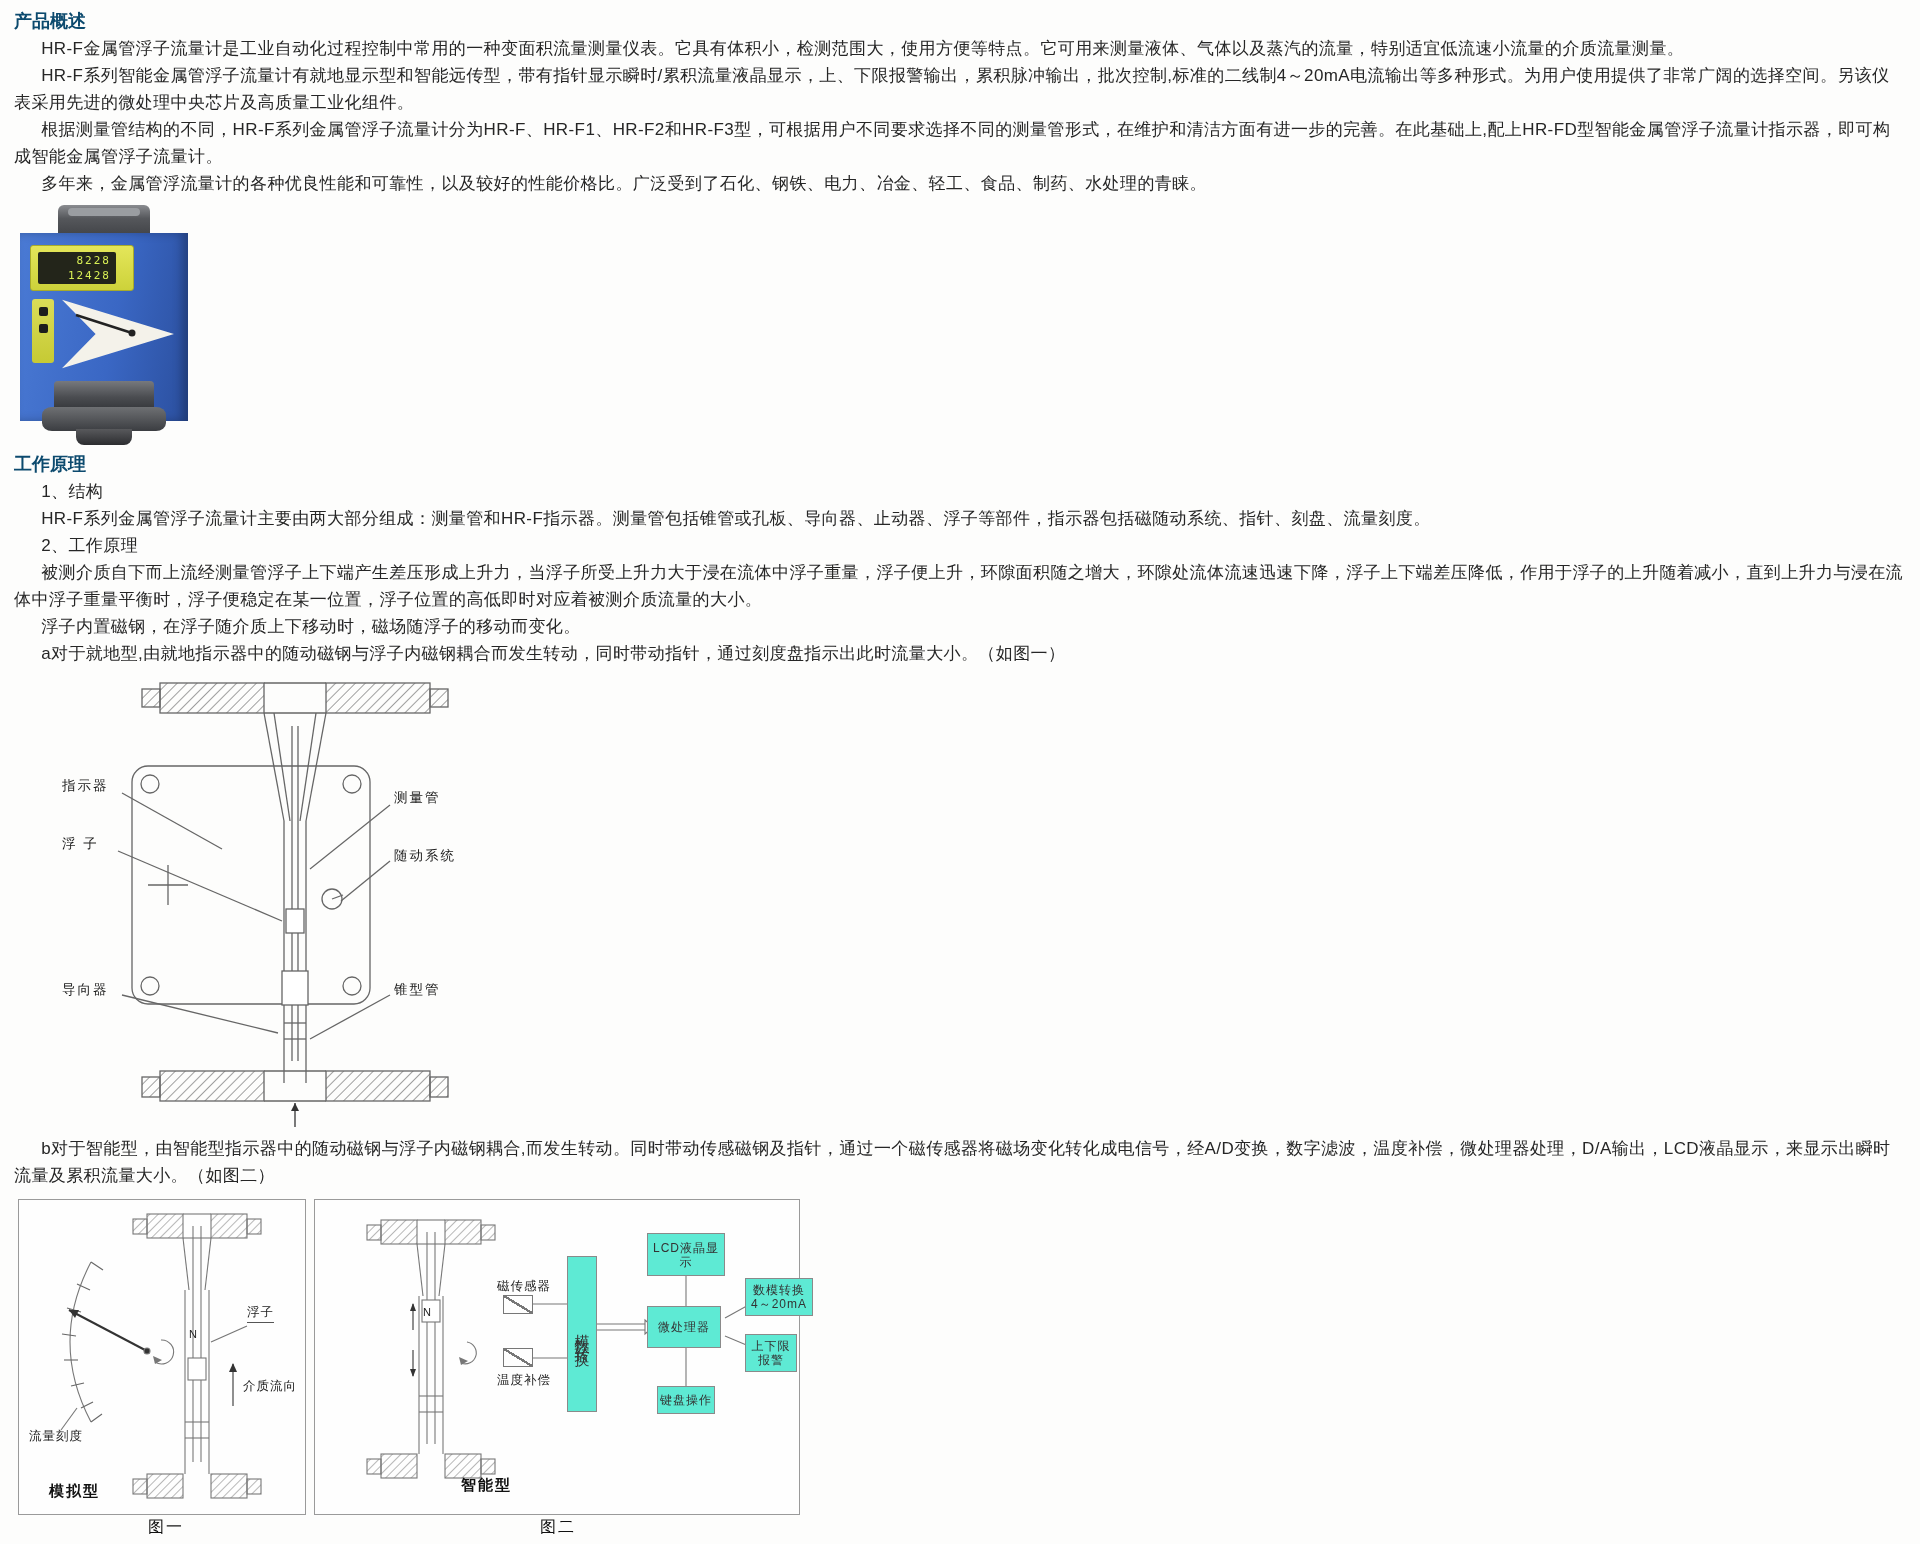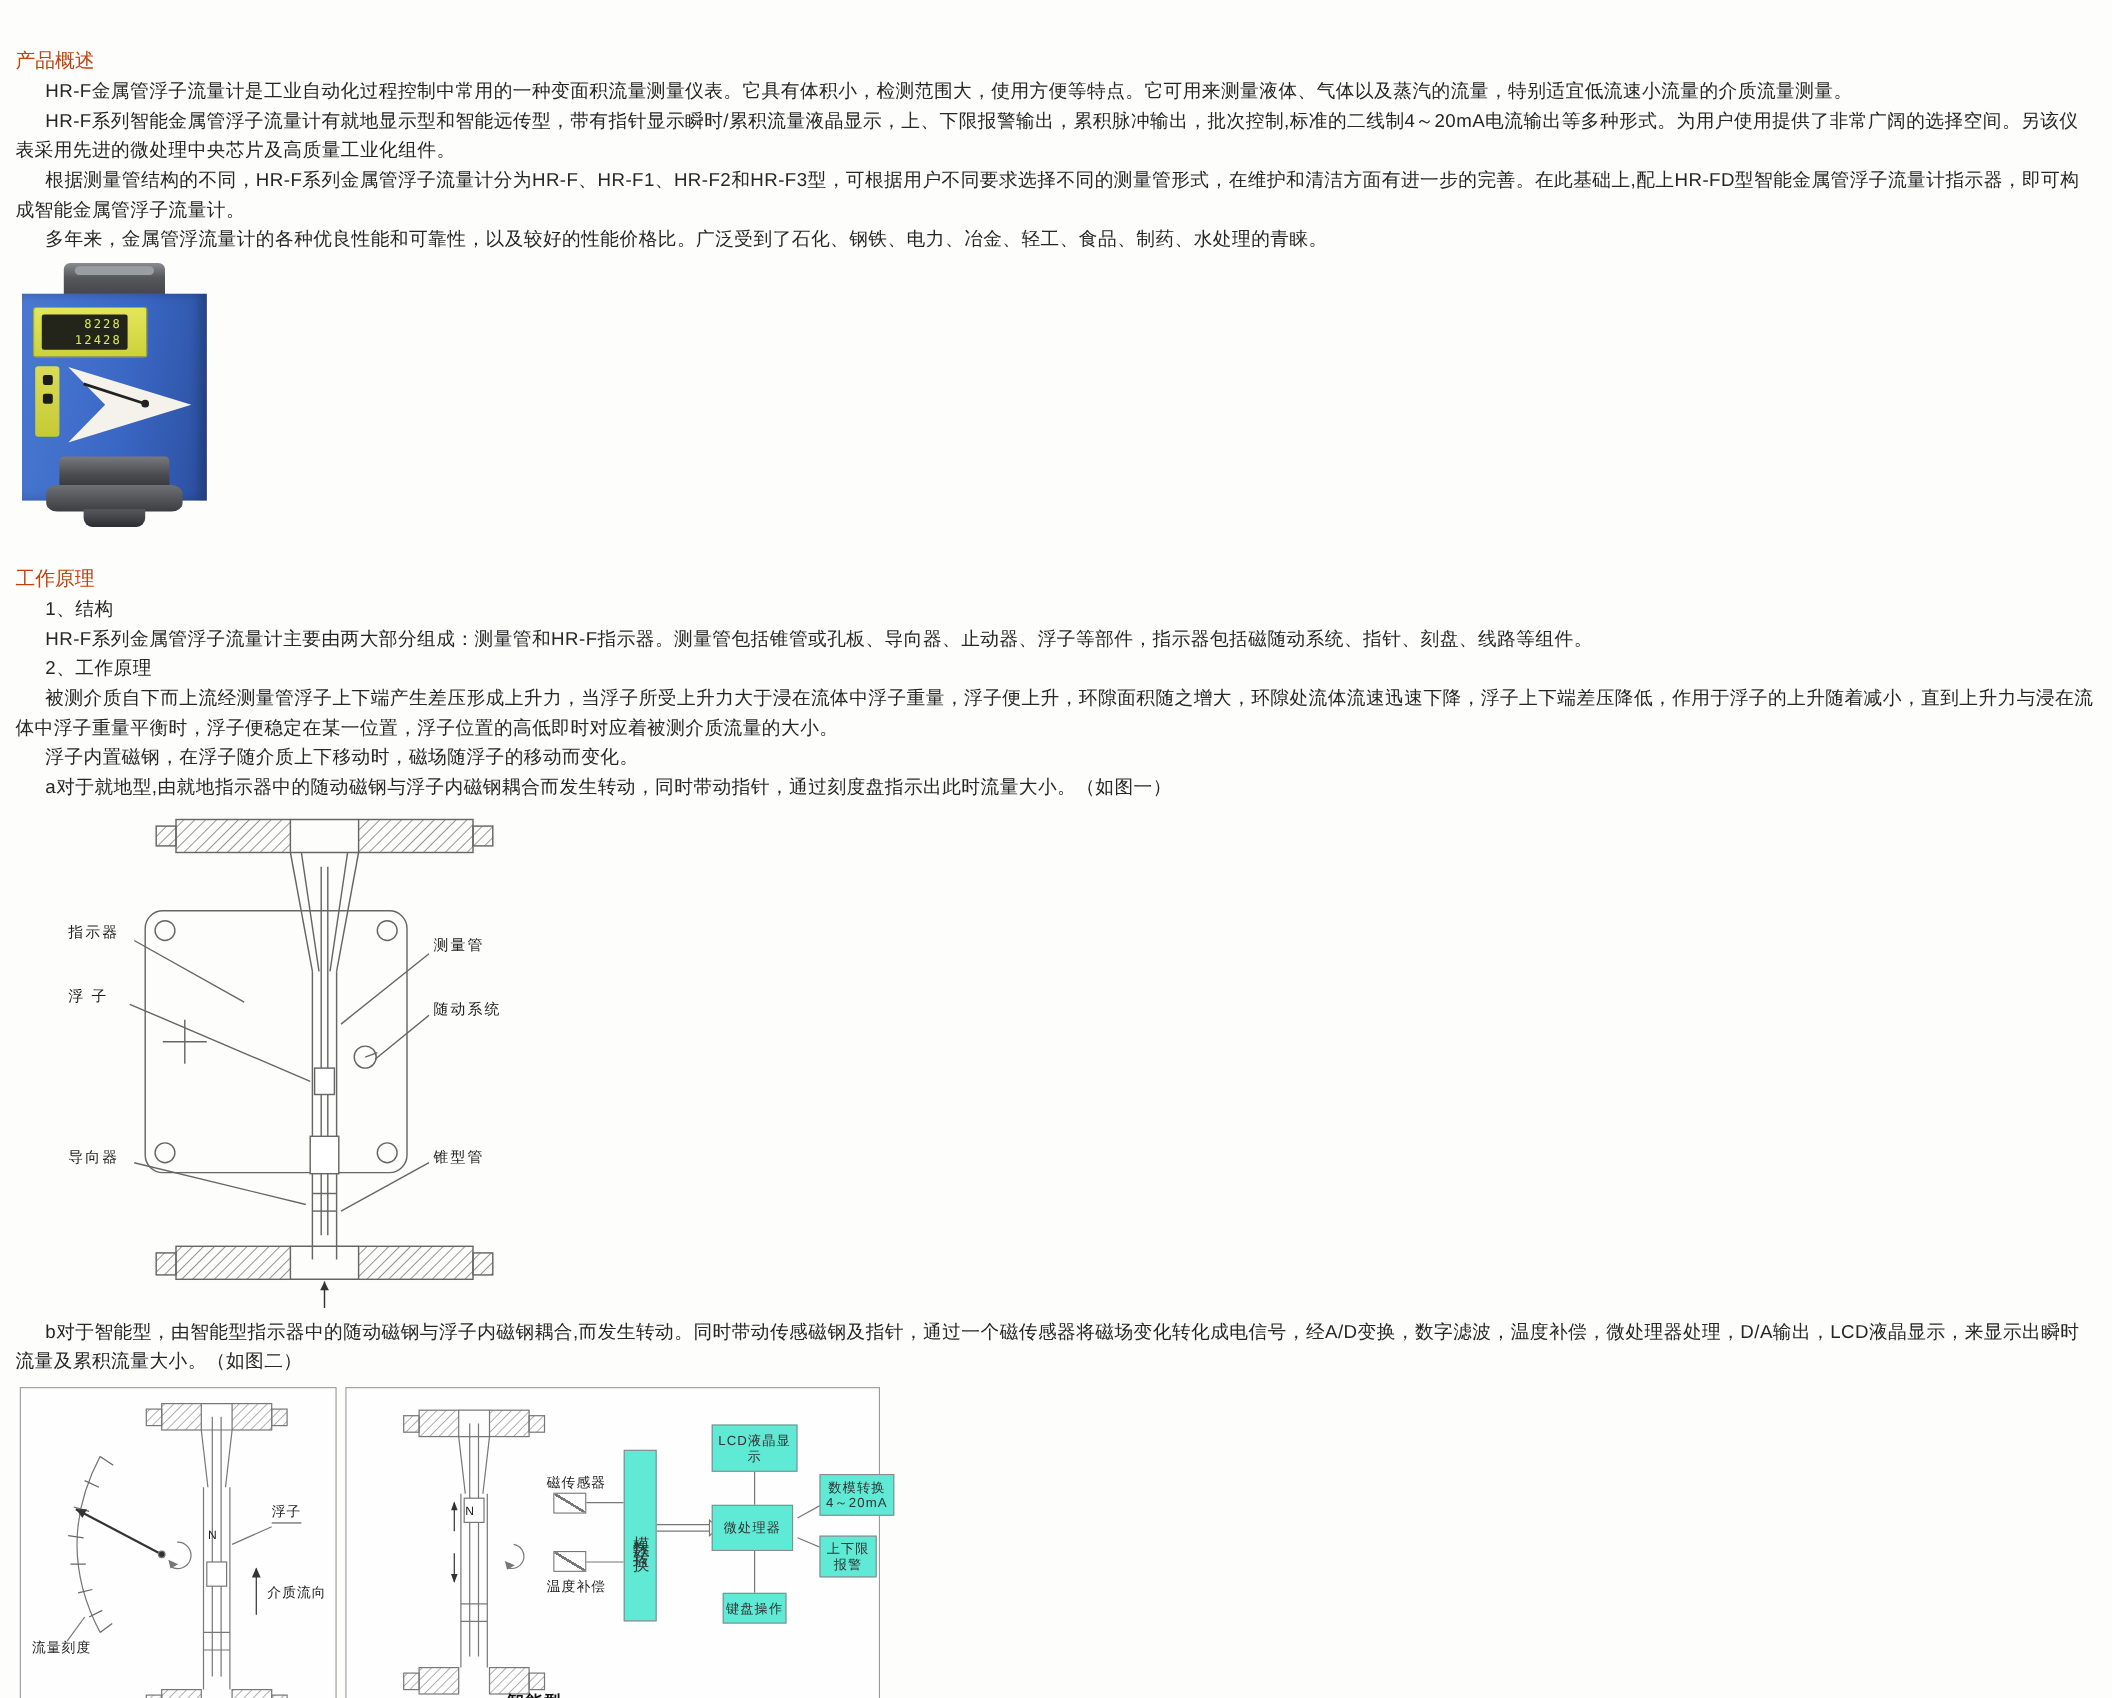--- a/index.html
+++ b/index.html
@@ -4,21 +4,21 @@
 <style>
   * { margin:0; padding:0; box-sizing:border-box; }
   html,body { overflow:hidden; }
   body {
     width:1920px; height:1544px; background:#fdfdfc;
     font-family:"Liberation Sans", sans-serif;
     color:#262626;
   }
   .page { position:relative; width:1920px; height:1544px; padding:8px 14px 0 14px; }
 
-  .sec-heading { font-size:18px; font-weight:normal; color:#c2410c; line-height:27px;margin-top:34px; }
+  .sec-heading { font-size:18px; font-weight:bold; color:#0c4a6e; line-height:27px; }
   p.body-text { font-size:17px; line-height:27px; text-indent:1.6em; letter-spacing:.4px; }
   p.sub-title { font-size:17px; line-height:27px; text-indent:1.6em; letter-spacing:.4px; }
 
   
   .photo { position:relative; width:168px; height:240px; margin:8px 0 6px 6px; }
   .photo .flange-top { position:absolute; left:38px; top:0; width:92px; height:34px;
     background:linear-gradient(#8a8c90,#55575b 40%,#3e4044); border-radius:6px 6px 3px 3px; }
   .photo .flange-top:before { content:""; position:absolute; left:10px; top:3px; width:72px; height:8px;
     background:#9a9da1; border-radius:4px; display:block; }
   .photo .body-blue { position:absolute; left:0; top:28px; width:168px; height:188px; border-radius:0;
@@ -94,21 +94,21 @@
         <circle cx="64" cy="30" r="3.5" fill="#222"></circle>
       </svg>
     </div>
     <div class="flange-bot"></div>
     <div class="base-disc"></div>
     <div class="pipe-stub"></div>
   </div>
 
   <div class="sec-heading">工作原理</div>
   <p class="sub-title">1、结构</p>
-  <p class="body-text">HR-F系列金属管浮子流量计主要由两大部分组成：测量管和HR-F指示器。测量管包括锥管或孔板、导向器、止动器、浮子等部件，指示器包括磁随动系统、指针、刻盘、线路等组件。</p>
+  <p class="body-text">HR-F系列金属管浮子流量计主要由两大部分组成：测量管和HR-F指示器。测量管包括锥管或孔板、导向器、止动器、浮子等部件，指示器包括磁随动系统、指针、刻盘、流量刻度。</p>
   <p class="sub-title">2、工作原理</p>
   <p class="body-text">被测介质自下而上流经测量管浮子上下端产生差压形成上升力，当浮子所受上升力大于浸在流体中浮子重量，浮子便上升，环隙面积随之增大，环隙处流体流速迅速下降，浮子上下端差压降低，作用于浮子的上升随着减小，直到上升力与浸在流体中浮子重量平衡时，浮子便稳定在某一位置，浮子位置的高低即时对应着被测介质流量的大小。</p>
   <p class="body-text">浮子内置磁钢，在浮子随介质上下移动时，磁场随浮子的移动而变化。</p>
   <p class="body-text">a对于就地型,由就地指示器中的随动磁钢与浮子内磁钢耦合而发生转动，同时带动指针，通过刻度盘指示出此时流量大小。（如图一）</p>
 
   <div class="figure-main">
     <svg width="470" height="462" viewBox="0 0 470 462">
       <defs>
         <pattern id="hm" width="7" height="7" patternTransform="rotate(45)" patternUnits="userSpaceOnUse">
           <line x1="0" y1="0" x2="0" y2="7" stroke="#777" stroke-width="1.4"></line>

